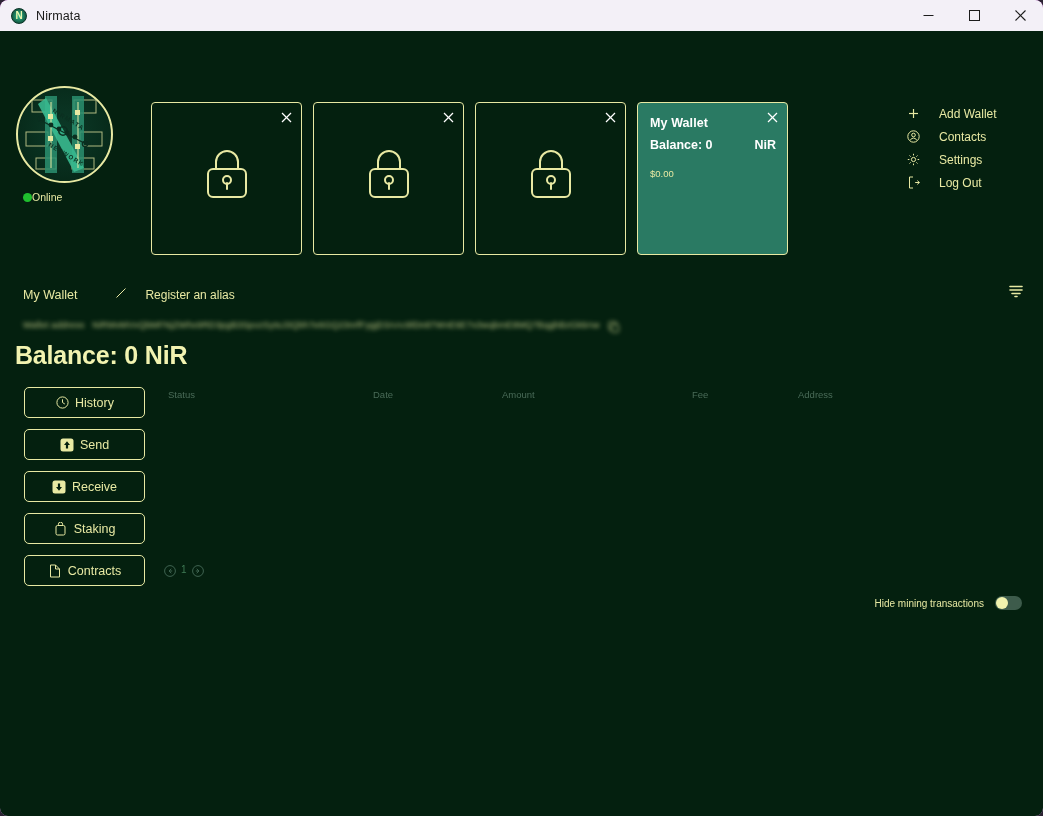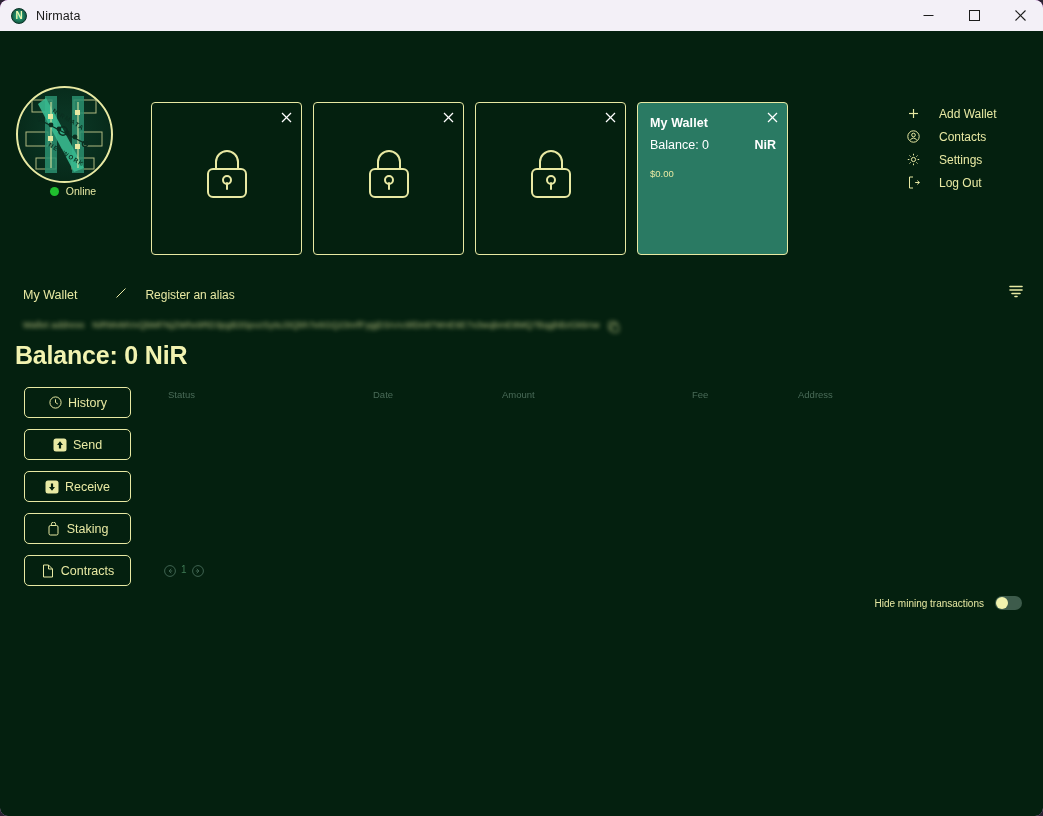--- a/index.html
+++ b/index.html
@@ -53,21 +53,21 @@
   
   .emblem-wrap { position: absolute; left: 13px; top: 55px; width: 110px; }
   .emblem {
     width: 97px; height: 97px; border-radius: 50%;
     border: 2px solid #e8e9a3;
     background: radial-gradient(circle at 50% 45%, #0c3a28 0%, #072a1a 70%, #05220f 100%);
     position: relative; overflow: hidden;
     margin-left: 3px;
   }
   .emblem svg { position: absolute; left: 0; top: 0; }
-  .status-row { display: flex; align-items: center; gap: 7px; margin-top: 2px; margin-left: 10px; justify-content: center; }
+  .status-row { display: flex; align-items: center; margin-top: 8px; margin-left: 10px; }
   .status-dot { width: 9px; height: 9px; border-radius: 50%; background: #1fbf2e; }
   .status-text { font-size: 10.5px; color: #e8e9a3; }
 
   
   .cards { position: absolute; left: 151px; top: 71px; display: flex; gap: 11px; }
   .wcard {
     width: 151px; height: 153px;
     border: 1px solid #e8e9a3;
     border-radius: 4px;
     position: relative;
@@ -82,21 +82,21 @@
     color: #ffffff;
   }
   .lock-icon { margin-top: -6px; }
   .card-title {
     position: absolute; left: 12px; top: 13px;
     color: #ffffff; font-size: 12.5px; font-weight: 600;
     letter-spacing: .1px;
   }
   .card-balance {
     position: absolute; left: 12px; top: 35px;
-    color: #ffffff; font-size: 12.5px; font-weight: 400;
+    color: #ffffff; font-size: 12.5px; font-weight: 700;
   }
   .card-ticker {
     position: absolute; right: 11px; top: 35px;
     color: #ffffff; font-size: 12.5px; font-weight: 600;
   }
   .card-fiat {
     position: absolute; left: 12px; top: 65px;
     color: #e8e9a3; font-size: 9.5px;
   }
 
@@ -133,21 +133,21 @@
 
   .balance-big {
     position: absolute; left: 15px; top: 310px;
     color: #f2f3b0; font-size: 25px; font-weight: 700;
     letter-spacing: -.2px;
   }
 
   
   .actions { position: absolute; left: 24px; top: 356px; display: flex; flex-direction: column; gap: 11px; }
   .act-btn {
-    width: 107px; height: 31px;
+    width: 121px; height: 31px;
     border: 1px solid #e8e9a3; border-radius: 5px;
     background: #04200f;
     color: #e8e9a3; font-size: 12.5px;
     display: flex; align-items: center; justify-content: center; gap: 6px;
   }
   .act-ic { width: 14px; height: 14px; display: flex; align-items: center; justify-content: center; flex: none; }
 
   
   .thead { position: absolute; left: 0; top: 358px; width: 100%; height: 16px; text-align: center; }
   .th { position: absolute; color: #4a6b58; font-size: 9.5px; }

